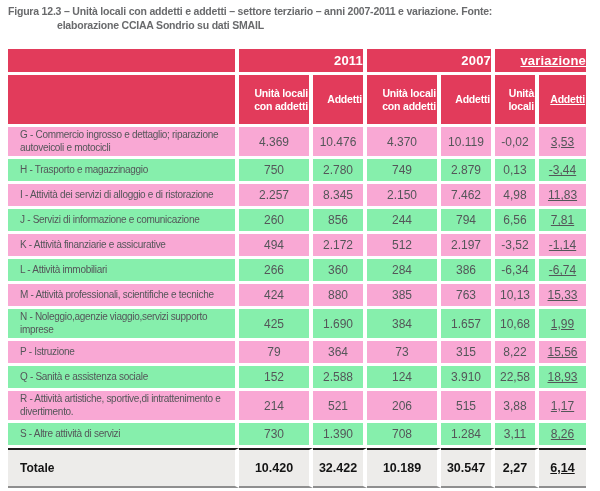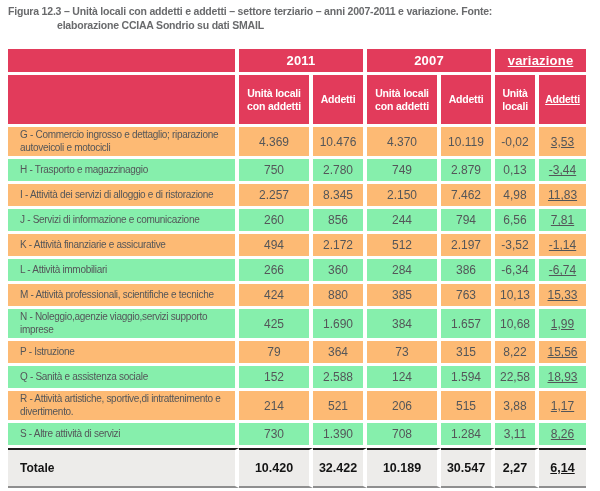--- a/index.html
+++ b/index.html
@@ -37,40 +37,40 @@
     border-right: 4px solid #ffffff;
     border-bottom: 3px solid #ffffff;
   }
   .fig-table th:last-child, .fig-table td:last-child { border-right: none; text-decoration: underline; }
 
   
   .fig-table thead th {
     background: #e23b5b;
     color: #ffffff;
     font-weight: bold;
-    text-align: center;
+    text-align: right;
   }
   tr.group-row th { height: 26px; font-size: 13px; letter-spacing: 0.2px; }
   tr.sub-row th   { height: 52px; font-size: 10.5px; line-height: 1.25; padding: 2px 1px; letter-spacing: -0.2px; }
 
   
   .fig-table td {
     height: 25px;
     font-size: 12px;
     color: #545659;
     text-align: center;
   }
   td.label {
     text-align: left;
     font-size: 10px;
     letter-spacing: -0.3px;
     line-height: 1.25;
     padding: 2px 4px 2px 12px;
   }
-  tr.light td { background: #fdba74; }
+  tr.light td { background: #f9a8d4; }
   tr.dark  td { background: #86efac; }
 
   
   tr.total-row td {
     background: #edecea;
     font-weight: bold;
     color: #141414;
     font-size: 12.5px;
     height: 40px;
     border-top: 2px solid #1c1c1c;
@@ -195,21 +195,21 @@
           <td class="num">73</td>
           <td class="num">315</td>
           <td class="num">8,22</td>
           <td class="num">15,56</td>
         </tr>
         <tr class="dark">
           <td class="label">Q - Sanità e assistenza sociale</td>
           <td class="num">152</td>
           <td class="num">2.588</td>
           <td class="num">124</td>
-          <td class="num">1.594</td>
+          <td class="num">3.910</td>
           <td class="num">22,58</td>
           <td class="num">18,93</td>
         </tr>
         <tr class="light">
           <td class="label">R - Attività artistiche, sportive,di intrattenimento e divertimento.</td>
           <td class="num">214</td>
           <td class="num">521</td>
           <td class="num">206</td>
           <td class="num">515</td>
           <td class="num">3,88</td>

